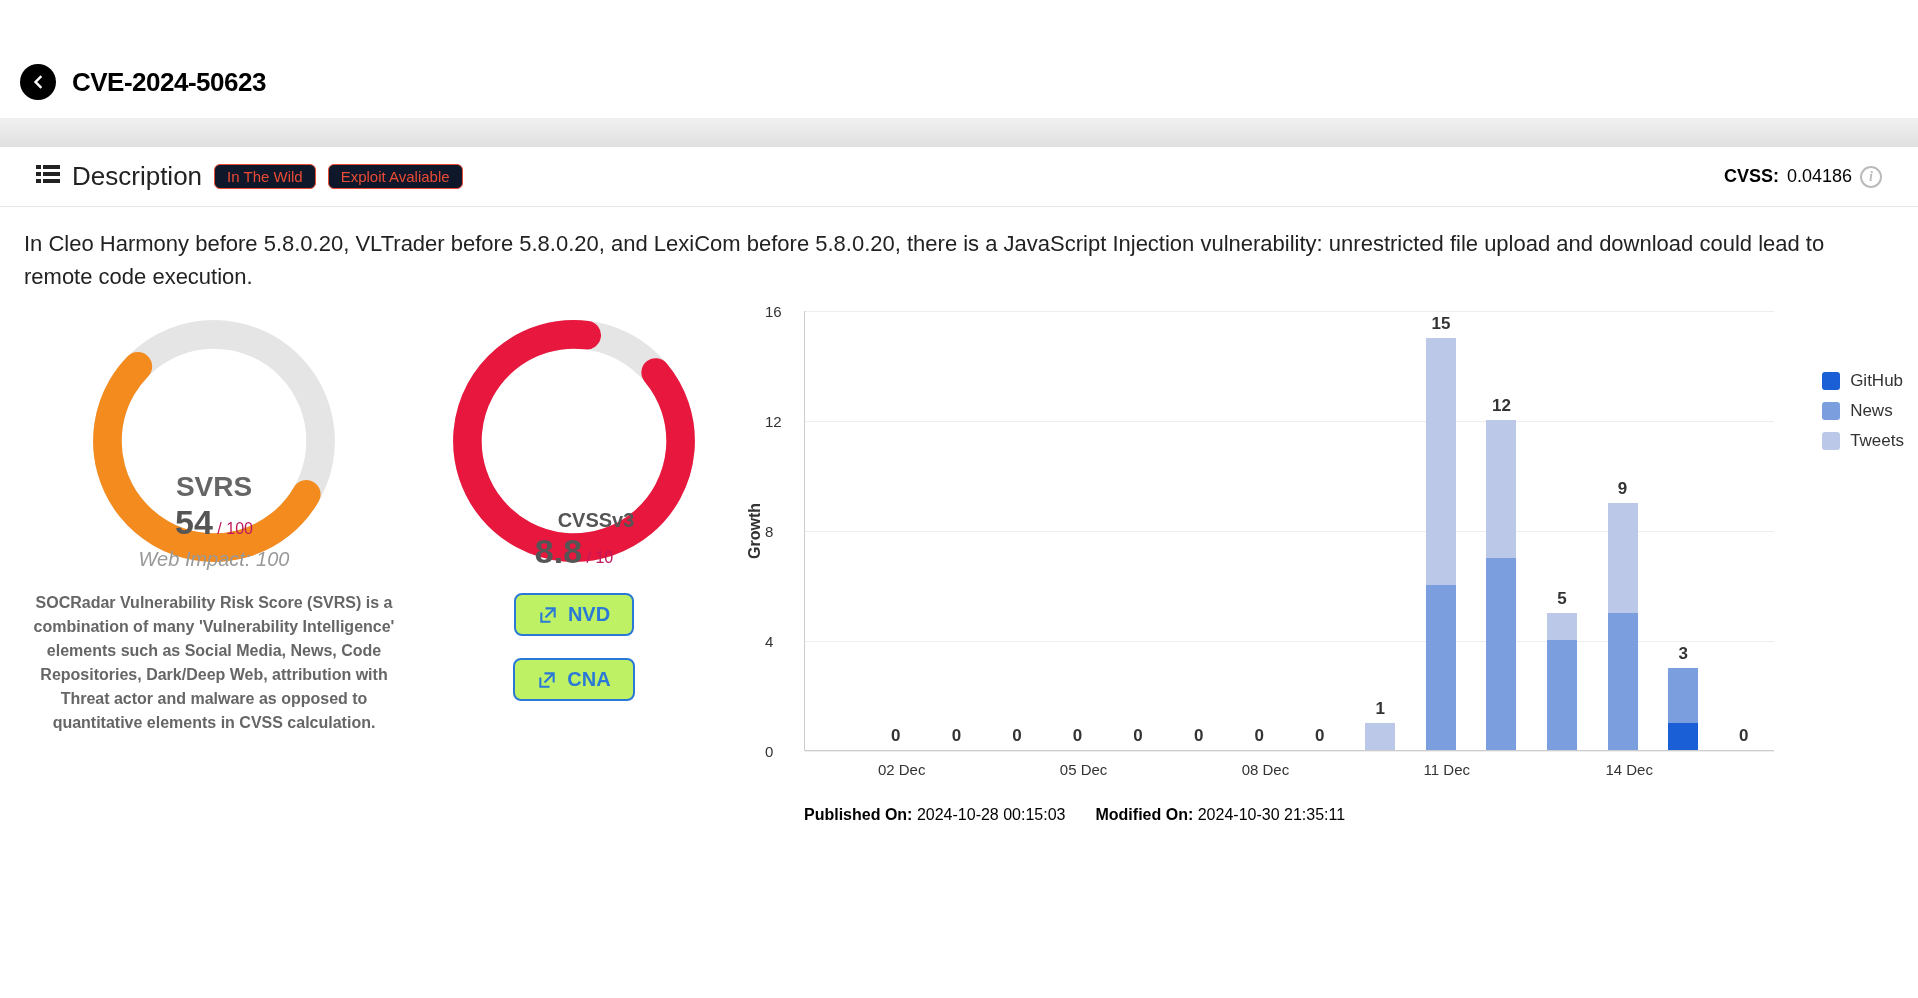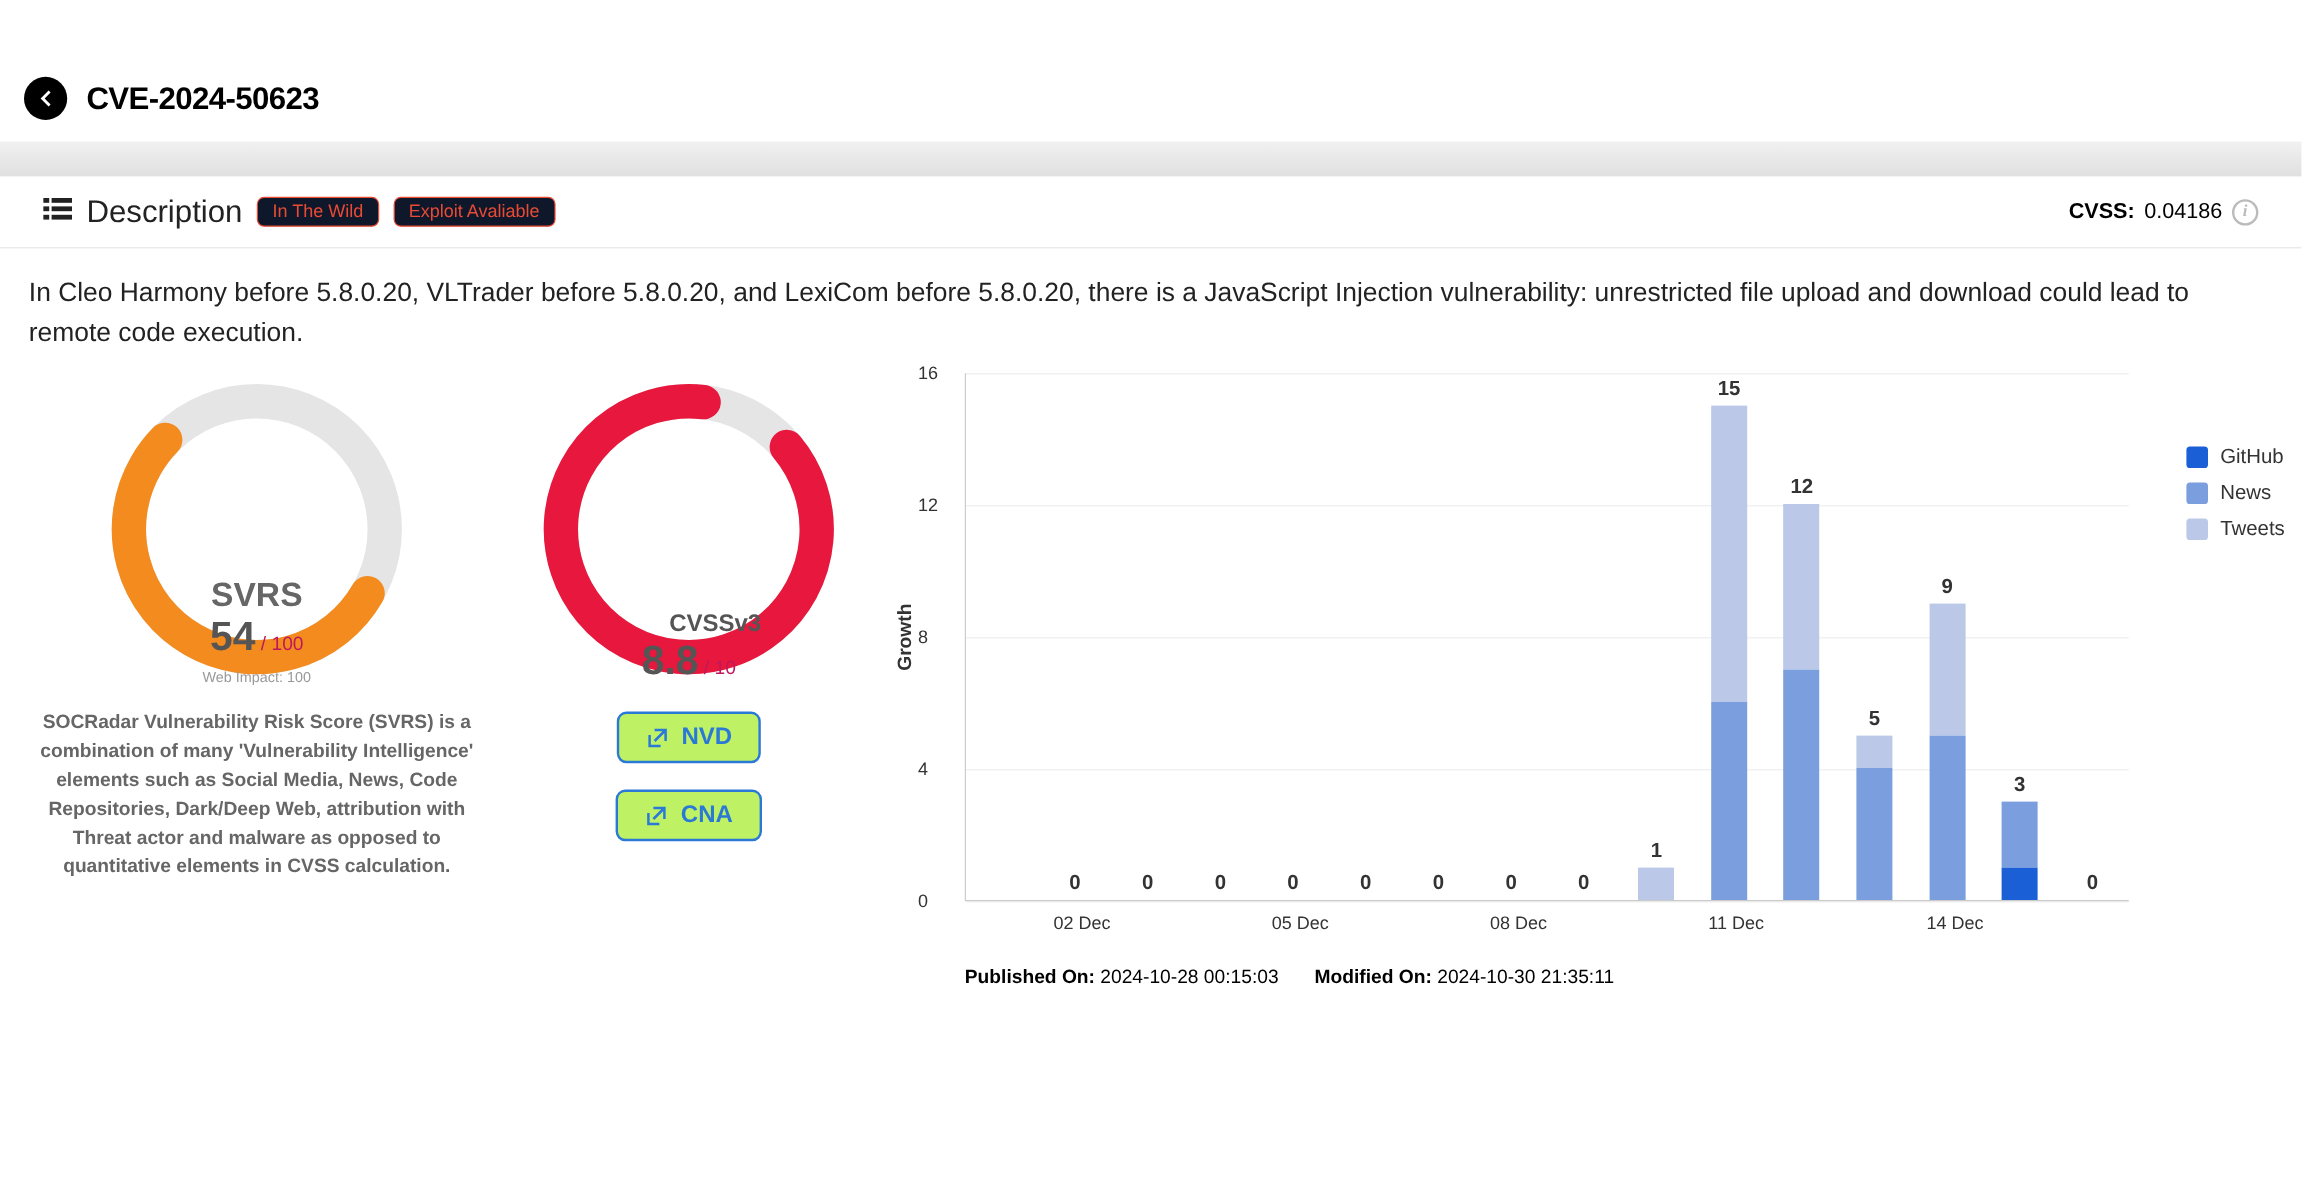--- a/index.html
+++ b/index.html
@@ -54,21 +54,21 @@
   .gauge-bg { fill: none; stroke: #e5e5e5; stroke-width: 22; }
   .gauge-fg { fill: none; stroke-width: 22; stroke-linecap: round; }
   .gauge-center {
     position: absolute; inset: 0; display: flex; flex-direction: column;
     align-items: center; justify-content: flex-end; text-align: center;
   }
   .gauge-label { font-size: 28px; font-weight: 700; color: #666; }
   .gauge-label2 { font-size: 20px; font-weight: 700; color: #555; margin-left: 44px; }
   .gauge-score { font-size: 34px; font-weight: 700; color: #555; }
   .gauge-score .max { font-size: 16px; font-weight: 400; color: #be185d; }
-  .gauge-sub { font-size: 12px; color: #999; margin-top: 6px; }
+  .gauge-sub { font-size: 20px; color: #999; margin-top: 6px; font-style: italic; }
   .svrs-desc {
     max-width: 380px; text-align: center; font-size: 16px; color: #666;
     font-weight: 600; margin-top: 20px; line-height: 1.5;
   }
   
   .link-btn {
     display: flex; align-items: center; gap: 10px; border: 2px solid #2b79d6;
     color: #2b79d6; border-radius: 8px; padding: 8px 22px; font-size: 20px;
     font-weight: 600; margin-top: 22px; cursor: pointer; background: #bef264;
   }

